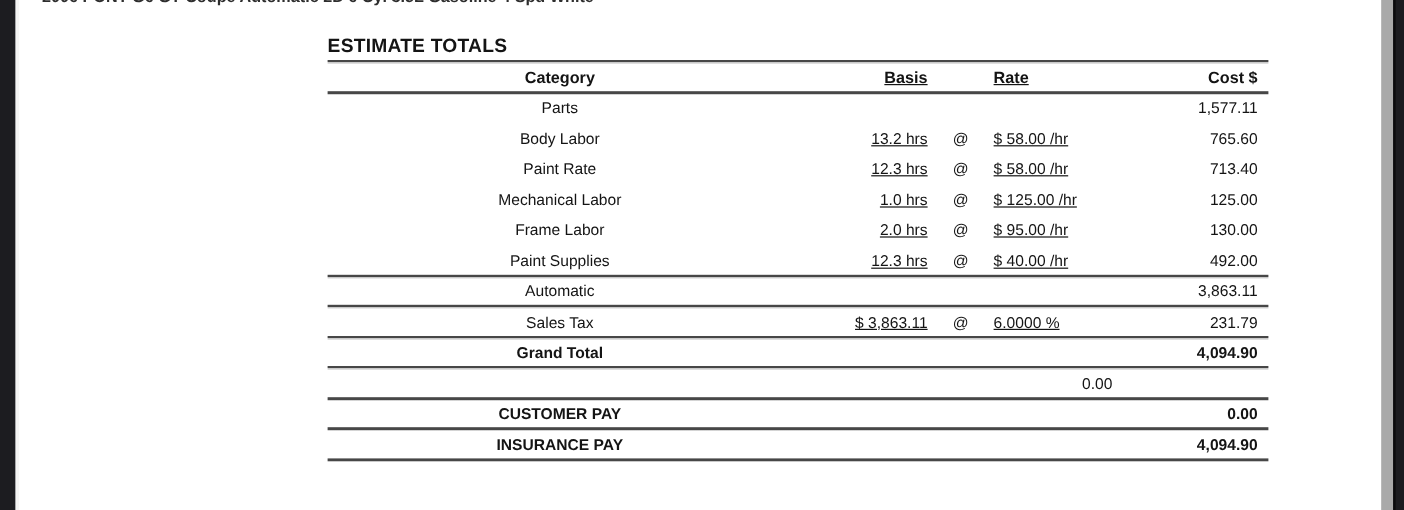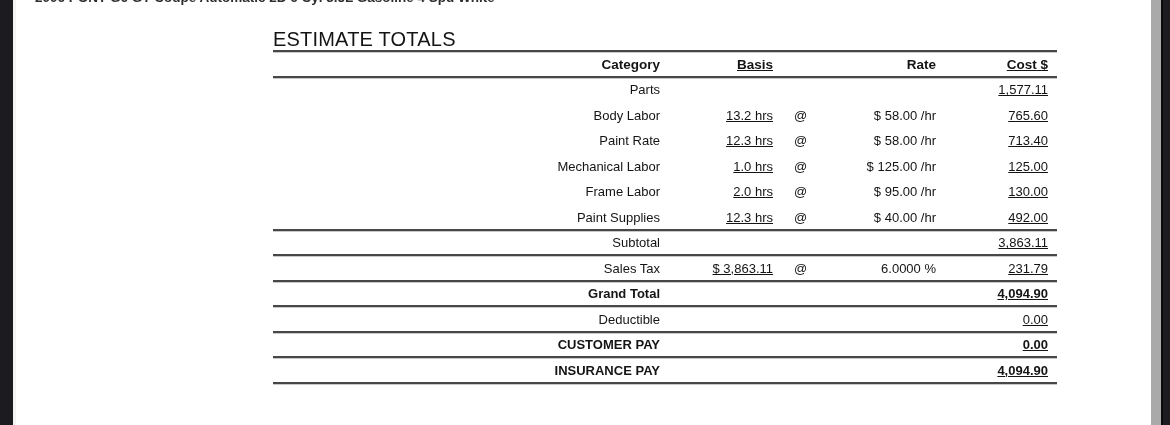--- a/index.html
+++ b/index.html
@@ -12,34 +12,34 @@
   .left-bar{position:absolute;left:0;top:0;width:13px;height:425px;background:#1c1c20;}
   .left-bar-edge{position:absolute;left:13px;top:0;width:3px;height:425px;background:#f4f4f4;}
   .scroll-track{position:absolute;left:1151px;top:0;width:10px;height:425px;background:#a9a9a9;}
   .right-bar{position:absolute;left:1161px;top:0;width:9px;height:425px;background:#1c1c20;border-left:2px solid #0b0b0d;box-sizing:border-box;}
 
   
   .clipped-line{position:absolute;left:35px;top:0;width:600px;height:6px;overflow:hidden;}
   .clipped-line span{display:block;margin-top:-10px;font-size:13.5px;font-weight:bold;color:#2e2e2e;white-space:nowrap;}
 
   .estimate{position:absolute;left:273px;top:28px;width:784px;}
-  .title{font-size:20px;font-weight:normal;letter-spacing:.2px;height:22px;line-height:22px;}
+  .title{font-size:16px;font-weight:bold;letter-spacing:.2px;height:22px;line-height:22px;}
   .rule{height:3px;background:linear-gradient(to bottom,#474747 0,#474747 2px,#c9c9c9 2px,#c9c9c9 3px);}
   .spacer{height:3px;}
 
   .grid{display:grid;grid-template-columns:1fr 113px 55px 108px 121px;align-items:center;}
   .thead{height:22.5px;font-weight:bold;font-size:13.5px;}
   .trow{height:22.5px;font-size:13px;}
   .trow.bold{font-weight:bold;}
   .cell{white-space:nowrap;}
-  .cell.category{text-align:right;}
+  .cell.category{text-align:center;}
   .cell.basis{text-align:right;text-decoration:underline;}
   .cell.at{text-align:center;}
-  .cell.rate{text-align:right;}
-  .cell.cost{text-align:right;padding-right:9px;text-decoration:underline;}
+  .cell.rate{text-align:left;text-decoration:underline;}
+  .cell.cost{text-align:right;padding-right:9px;}
 </style>
 </head>
 <body>
 
 <div class="left-bar"></div>
 <div class="left-bar-edge"></div>
 
 <div class="clipped-line">
   <span>2006 PONT G6 GT Coupe Automatic 2D 6 Cyl 3.5L Gasoline 4 Spd White</span>
 </div>
@@ -98,21 +98,21 @@
       <div class="spacer"></div>
       <div class="grid trow">
         <div class="cell category">Paint Supplies</div>
         <div class="cell basis">12.3 hrs</div>
         <div class="cell at">@</div>
         <div class="cell rate">$ 40.00 /hr</div>
         <div class="cell cost">492.00</div>
       </div>
       <div class="rule"></div>
       <div class="grid trow">
-        <div class="cell category">Subtotal</div>
+        <div class="cell category">Automatic</div>
         <div class="cell basis"></div>
         <div class="cell at"></div>
         <div class="cell rate"></div>
         <div class="cell cost">3,863.11</div>
       </div>
       <div class="rule"></div>
       <div class="grid trow">
         <div class="cell category">Sales Tax</div>
         <div class="cell basis">$ 3,863.11</div>
         <div class="cell at">@</div>
@@ -122,21 +122,20 @@
       <div class="rule"></div>
       <div class="grid trow bold">
         <div class="cell category">Grand Total</div>
         <div class="cell basis"></div>
         <div class="cell at"></div>
         <div class="cell rate"></div>
         <div class="cell cost">4,094.90</div>
       </div>
       <div class="rule"></div>
       <div class="grid trow">
-        <div class="cell category">Deductible</div>
         <div class="cell basis"></div>
         <div class="cell at"></div>
         <div class="cell rate"></div>
         <div class="cell cost">0.00</div>
       </div>
       <div class="rule"></div>
       <div class="grid trow bold">
         <div class="cell category">CUSTOMER PAY</div>
         <div class="cell basis"></div>
         <div class="cell at"></div>

